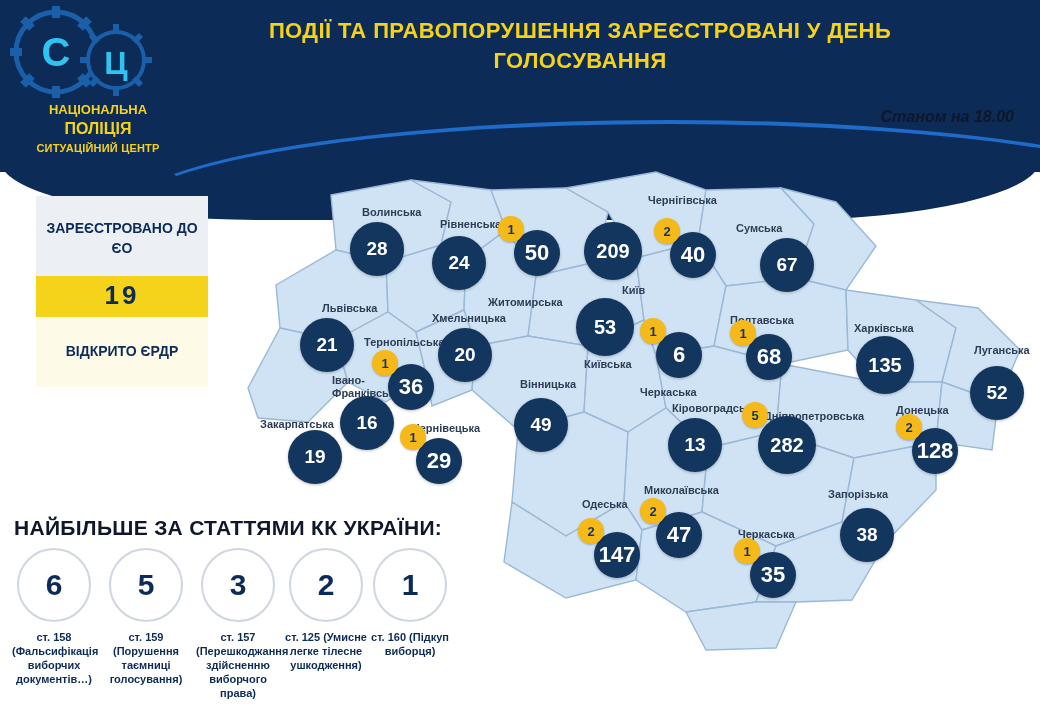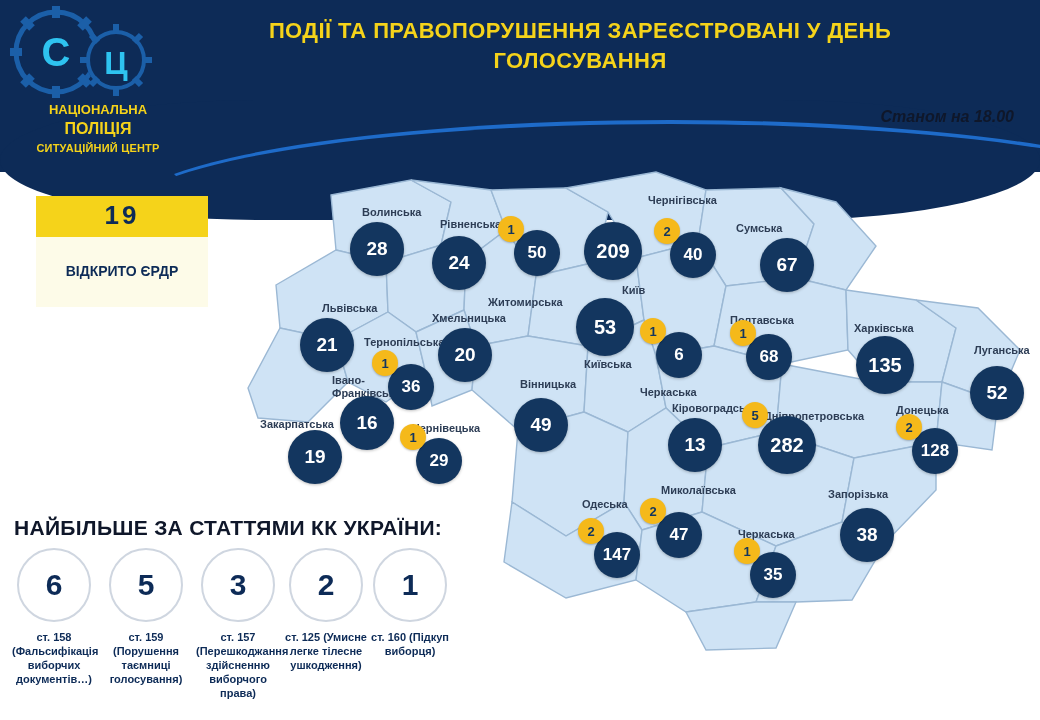--- a/index.html
+++ b/index.html
@@ -109,21 +109,21 @@
     position:absolute; color:#2d3d55; font-size:11px; font-weight:bold; white-space:nowrap;
   }
 
   
   .mk { position:absolute; }
   .mk .bubble {
     border-radius:50%; background:#13365f; color:#fff;
     display:flex; align-items:center; justify-content:center;
     font-weight:bold; box-shadow:0 1px 3px rgba(0,0,0,.25);
   }
-  .mk.s .bubble { width:46px; height:46px; font-size:17px; }
+  .mk.s .bubble { width:46px; height:46px; font-size:22px; }
   .mk.m .bubble { width:54px; height:54px; font-size:19px; }
   .mk.l .bubble { width:58px; height:58px; font-size:20px; }
   .mk .badge {
     position:absolute; left:-10px; top:-8px;
     width:26px; height:26px; border-radius:50%;
     background:#f5b91a; color:#13365f;
     display:flex; align-items:center; justify-content:center;
     font-size:13px; font-weight:bold; box-shadow:0 1px 2px rgba(0,0,0,.25);
   }
   .mk.withbadge .bubble { margin-left:6px; margin-top:6px; }
@@ -169,20 +169,21 @@
       </g>
       <text x="48" y="62" font-family="Liberation Sans, sans-serif" font-size="40" font-weight="bold" fill="#2ec3f0" text-anchor="middle">С</text>
       <text x="108" y="70" font-family="Liberation Sans, sans-serif" font-size="32" font-weight="bold" fill="#2ec3f0" text-anchor="middle">Ц</text>
     </svg>
     <div class="logo-l1">НАЦІОНАЛЬНА</div>
     <div class="logo-l2">ПОЛІЦІЯ</div>
     <div class="logo-l3">СИТУАЦІЙНИЙ ЦЕНТР</div>
   </div>
 
   <div class="panel">
+    <div class="panel-sub1">ЗАРЕЄСТРОВАНО ДО ЄО</div>
     <div class="panel-mid">19</div>
     <div class="panel-sub2">ВІДКРИТО ЄРДР</div>
   </div>
 
   <div class="articles-title">НАЙБІЛЬШЕ ЗА СТАТТЯМИ КК УКРАЇНИ:</div>
   <div class="articles">
     <div class="art art0">
       <div class="circle">6</div>
       <div class="lbl">ст. 158 (Фальсифікація виборчих документів…)</div>
     </div>
@@ -256,21 +257,21 @@
     <div class="rname" style="left:738px;top:194px">Луганська</div>
     <div class="rname" style="left:96px;top:224px;width:58px;white-space:normal;line-height:13px">Івано-Франківська</div>
     <div class="rname" style="left:24px;top:268px">Закарпатська</div>
     <div class="rname" style="left:176px;top:272px">Чернівецька</div>
     <div class="rname" style="left:284px;top:228px">Вінницька</div>
     <div class="rname" style="left:404px;top:236px">Черкаська</div>
     <div class="rname" style="left:436px;top:252px">Кіровоградська</div>
     <div class="rname" style="left:528px;top:260px">Дніпропетровська</div>
     <div class="rname" style="left:660px;top:254px">Донецька</div>
     <div class="rname" style="left:592px;top:338px">Запорізька</div>
-    <div class="rname" style="left:425px;top:334px">Миколаївська</div>
+    <div class="rname" style="left:408px;top:334px">Миколаївська</div>
     <div class="rname" style="left:346px;top:348px">Одеська</div>
     <div class="rname" style="left:502px;top:378px">Черкаська</div>
 
     <div class="mk m" style="left:114px;top:72px">
       <div class="bubble">28</div>
     </div>
     <div class="mk m" style="left:196px;top:86px">
       <div class="bubble">24</div>
     </div>
     <div class="mk s withbadge" style="left:272px;top:74px">

